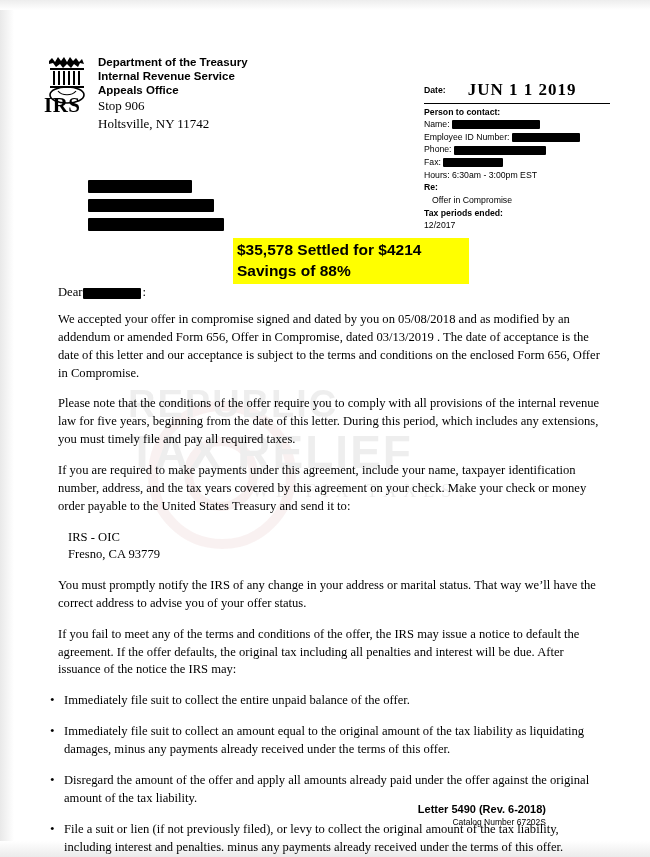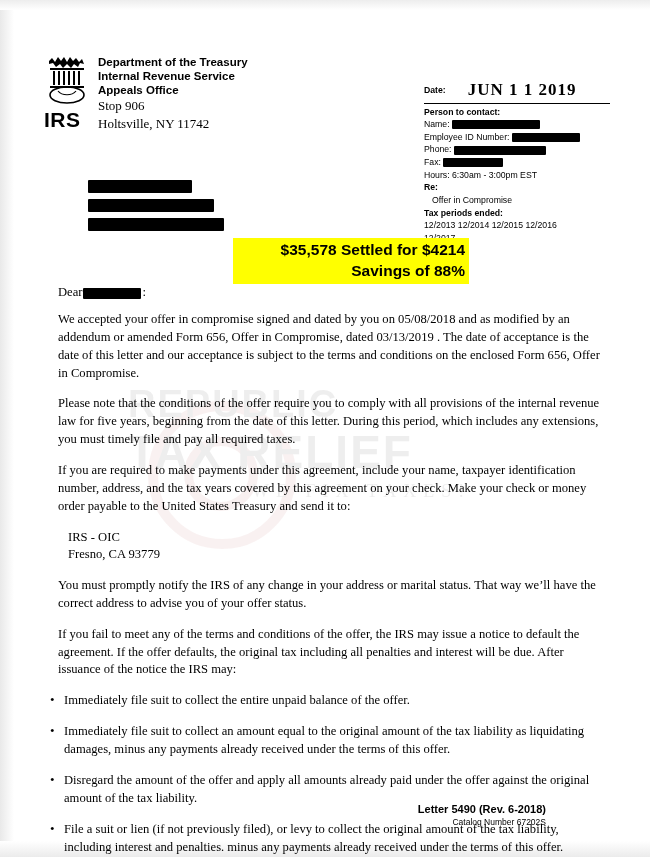--- a/index.html
+++ b/index.html
@@ -44,26 +44,26 @@
   }
   .irs-seal {
     width: 46px;
     height: 52px;
     margin-right: 8px;
     flex: 0 0 46px;
     position: relative;
   }
   .irs-seal svg { display:block; }
   .irs-word {
-    font-family: Liberation Sans, sans-serif;
+    font-family: Liberation Serif, serif;
     font-size: 21px;
     font-weight: bold;
     letter-spacing: 0.5px;
     line-height: 1;
-    margin-top: 16px;
+    margin-top: 2px;
   }
   .agency {
     font-family: "Liberation Sans", sans-serif;
     font-size: 11.5px;
     font-weight: bold;
     line-height: 1.22;
   }
   .addr {
     font-family: "Liberation Serif", serif;
     font-size: 13px;
@@ -111,21 +111,21 @@
   }
   .recipient .bar { display:block; margin-bottom: 6px; }
 
   
   .highlight {
     position: absolute;
     left: 233px;
     top: 238px;
     width: 236px;
     background: #ffff00;
-    text-align: right;
+    text-align: left;
     font-family: "Liberation Sans", sans-serif;
     font-weight: bold;
     font-size: 15.5px;
     line-height: 1.35;
     padding: 2px 4px;
     box-sizing: border-box;
   }
 
   
   .watermark {
@@ -325,21 +325,20 @@
       <span>Fax:</span>
       <span class="redact" style="width:60px;height:9px;"></span>
     </div>
     <div class="line">
       <span>Hours:</span>
       <span>6:30am - 3:00pm EST</span>
     </div>
     <div class="lbl">Re:</div>
     <div class="sub" style="padding-left:8px;">Offer in Compromise</div>
     <div class="lbl">Tax periods ended:</div>
-    <div>12/2013 12/2014 12/2015 12/2016</div>
     <div>12/2017</div>
   </div>
 
   <div class="recipient">
     <span class="redact bar" style="width:104px;height:13px;"></span>
     <span class="redact bar" style="width:126px;height:13px;"></span>
     <span class="redact bar" style="width:136px;height:13px;"></span>
   </div>
 
   <div class="highlight">

